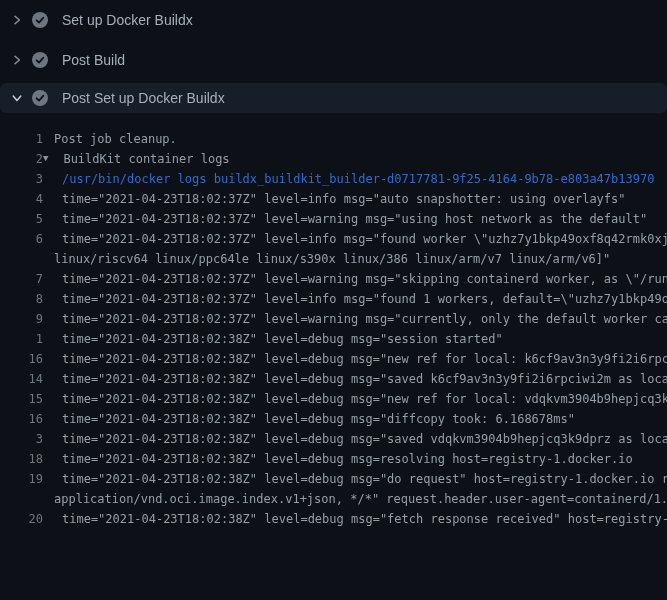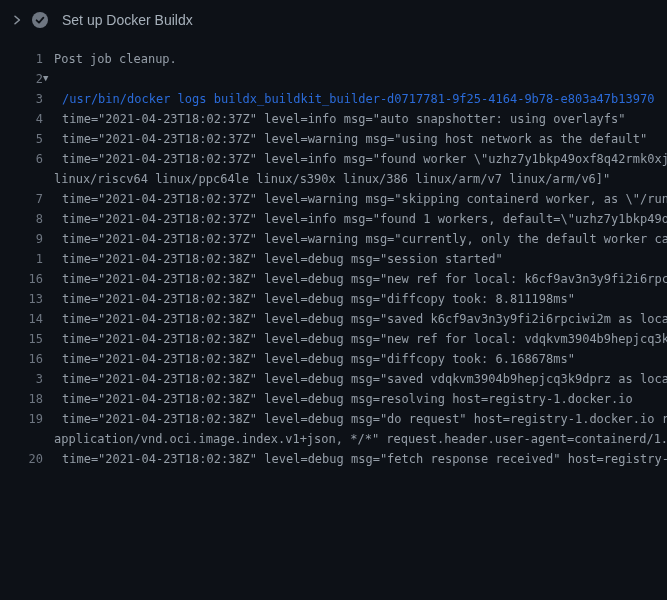--- a/index.html
+++ b/index.html
@@ -90,31 +90,53 @@
     </svg>
 
     <svg class="check-badge" viewBox="0 0 16 16">
       <circle cx="8" cy="8" r="8" fill="var(--check-fill)"></circle>
       <path d="M4.6 8.3 L7 10.6 L11.4 5.6" fill="none" stroke="var(--check-mark)" stroke-width="1.8" stroke-linecap="round" stroke-linejoin="round"></path>
     </svg>
     <span class="step-title">Set up Docker Buildx</span>
   </div>
 
 
-
+  <div class="step-row">
+    <svg class="chev chev-right" viewBox="0 0 10 10">
+      <path d="M3 1.2 L7.4 5 L3 8.8" fill="none" stroke="var(--chevron)" stroke-width="1.5" stroke-linecap="round" stroke-linejoin="round"></path>
+    </svg>
+
+    <svg class="check-badge" viewBox="0 0 16 16">
+      <circle cx="8" cy="8" r="8" fill="var(--check-fill)"></circle>
+      <path d="M4.6 8.3 L7 10.6 L11.4 5.6" fill="none" stroke="var(--check-mark)" stroke-width="1.8" stroke-linecap="round" stroke-linejoin="round"></path>
+    </svg>
+    <span class="step-title">Post Build</span>
+  </div>
+
+  <div class="step-row expanded">
+
+    <svg class="chev chev-down" viewBox="0 0 10 10">
+      <path d="M1.2 3 L5 7.4 L8.8 3" fill="none" stroke="var(--chevron-active)" stroke-width="1.5" stroke-linecap="round" stroke-linejoin="round"></path>
+    </svg>
+    <svg class="check-badge" viewBox="0 0 16 16">
+      <circle cx="8" cy="8" r="8" fill="var(--check-fill)"></circle>
+      <path d="M4.6 8.3 L7 10.6 L11.4 5.6" fill="none" stroke="var(--check-mark)" stroke-width="1.8" stroke-linecap="round" stroke-linejoin="round"></path>
+    </svg>
+    <span class="step-title">Post Set up Docker Buildx</span>
+  </div>
 </div>
 <div class="log">
   <div class="log-row type-plain indent-0">
     <span class="log-gutter">1</span>
     <span class="log-text">Post job cleanup.</span>
   </div>
 
   <div class="log-row type-group indent-0">
     <span class="log-gutter">2</span>
-    <span class="toggle-tri">▼</span>
+    <span class="toggle-tri">▼</span><span class="log-text">BuildKit container logs</span>
   </div>
 
   <div class="log-row type-command indent-1">
     <span class="log-gutter">3</span>
     <span class="log-text">/usr/bin/docker logs buildx_buildkit_builder-d0717781-9f25-4164-9b78-e803a47b13970</span>
   </div>
 
   <div class="log-row type-output indent-1">
     <span class="log-gutter">4</span>
     <span class="log-text">time="2021-04-23T18:02:37Z" level=info msg="auto snapshotter: using overlayfs"</span>
@@ -154,24 +176,20 @@
   <div class="log-row type-output indent-1">
     <span class="log-gutter">1</span>
     <span class="log-text">time="2021-04-23T18:02:38Z" level=debug msg="session started"</span>
   </div>
 
   <div class="log-row type-output indent-1">
     <span class="log-gutter">16</span>
     <span class="log-text">time="2021-04-23T18:02:38Z" level=debug msg="new ref for local: k6cf9av3n3y9fi2i6rpc</span>
   </div>
 
-  <div class="log-row type-output indent-1">
-    <span class="log-gutter">13</span>
-    <span class="log-text">time="2021-04-23T18:02:38Z" level=debug msg="diffcopy took: 8.811198ms"</span>
-  </div>
 
   <div class="log-row type-output indent-1">
     <span class="log-gutter">14</span>
     <span class="log-text">time="2021-04-23T18:02:38Z" level=debug msg="saved k6cf9av3n3y9fi2i6rpciwi2m as loca</span>
   </div>
 
   <div class="log-row type-output indent-1">
     <span class="log-gutter">15</span>
     <span class="log-text">time="2021-04-23T18:02:38Z" level=debug msg="new ref for local: vdqkvm3904b9hepjcq3k</span>
   </div>

